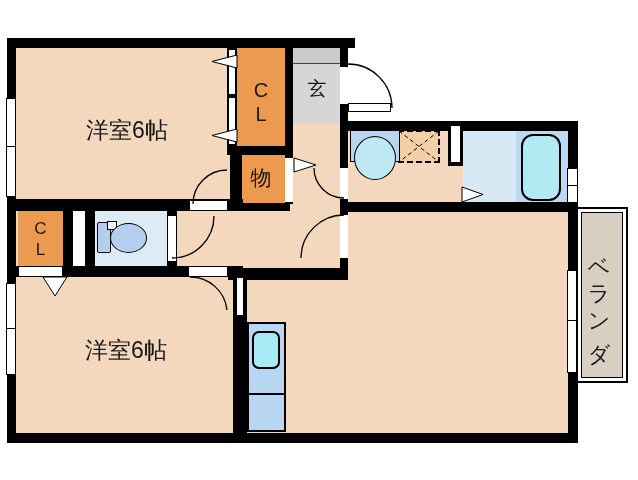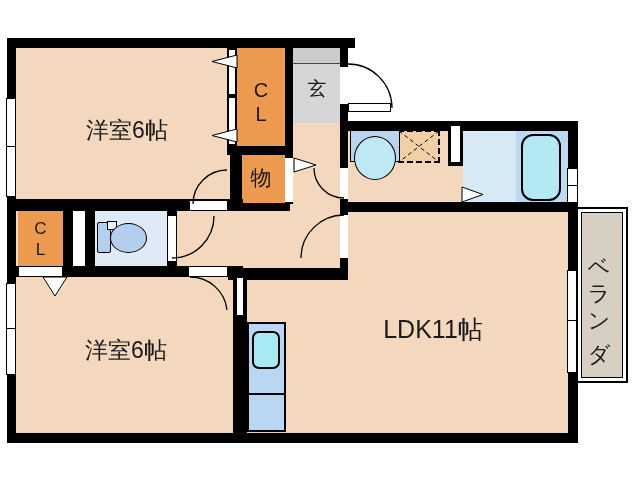--- a/index.html
+++ b/index.html
@@ -102,21 +102,20 @@
     <polygon points="237,55 237,68 212,61.5" fill="#fff" stroke="#000" stroke-width="1"></polygon>
     <polygon points="237,129 237,142 212,135.5" fill="#fff" stroke="#000" stroke-width="1"></polygon>
     <polygon points="294,158 294,172 316,165" fill="#fff" stroke="#000" stroke-width="1"></polygon>
     <polygon points="43,277 67,277 55,296" fill="#fff" stroke="#000" stroke-width="1"></polygon>
     <polygon points="462,187 462,202 483,194.5" fill="#fff" stroke="#000" stroke-width="1"></polygon>
     <path d="M399,131 L439,162 M439,131 L399,162" fill="none" stroke="#000" stroke-width="1" stroke-dasharray="4,3"></path>
   </svg>
 
   <div class="lbl" style="left:52px;top:117px;width:150px;height:26px;font-size:23px;">洋室6帖</div>
   <div class="lbl" style="left:51px;top:337px;width:150px;height:26px;font-size:23px;">洋室6帖</div>
-  <div class="lbl" style="left:348px;top:316px;width:170px;height:26px;font-size:25px;">LDK11帖</div>
   <div class="lbl" style="left:303px;top:79px;width:28px;height:20px;font-size:19px;">玄</div>
   <div class="lbl" style="left:237px;top:166px;width:48px;height:24px;font-size:21px;">物</div>
   <div style="left:237px;top:78px;width:48px;text-align:center;font-size:20px;line-height:24px;font-weight:500;">
     <span>C</span><br>
     <span>L</span>
   </div>
   <div style="left:18px;top:218px;width:45px;text-align:center;font-size:17px;line-height:21px;font-weight:500;">
     <span>C</span><br>
     <span>L</span>
   </div>

